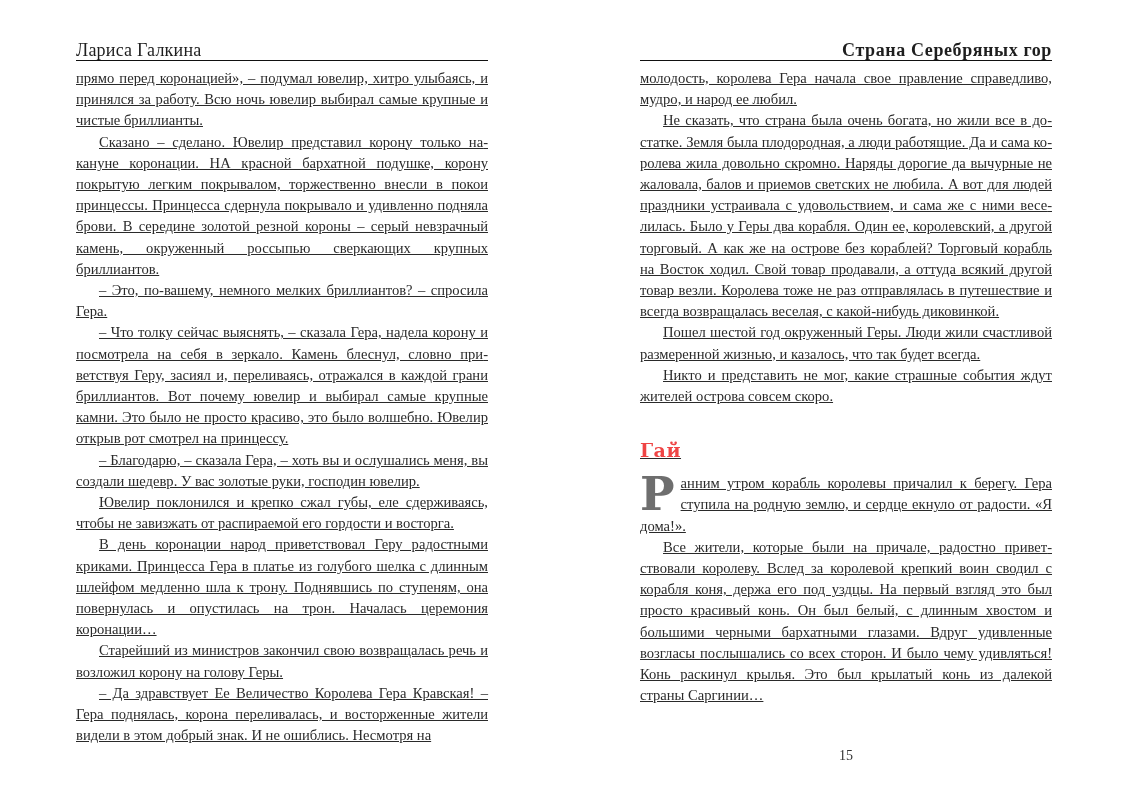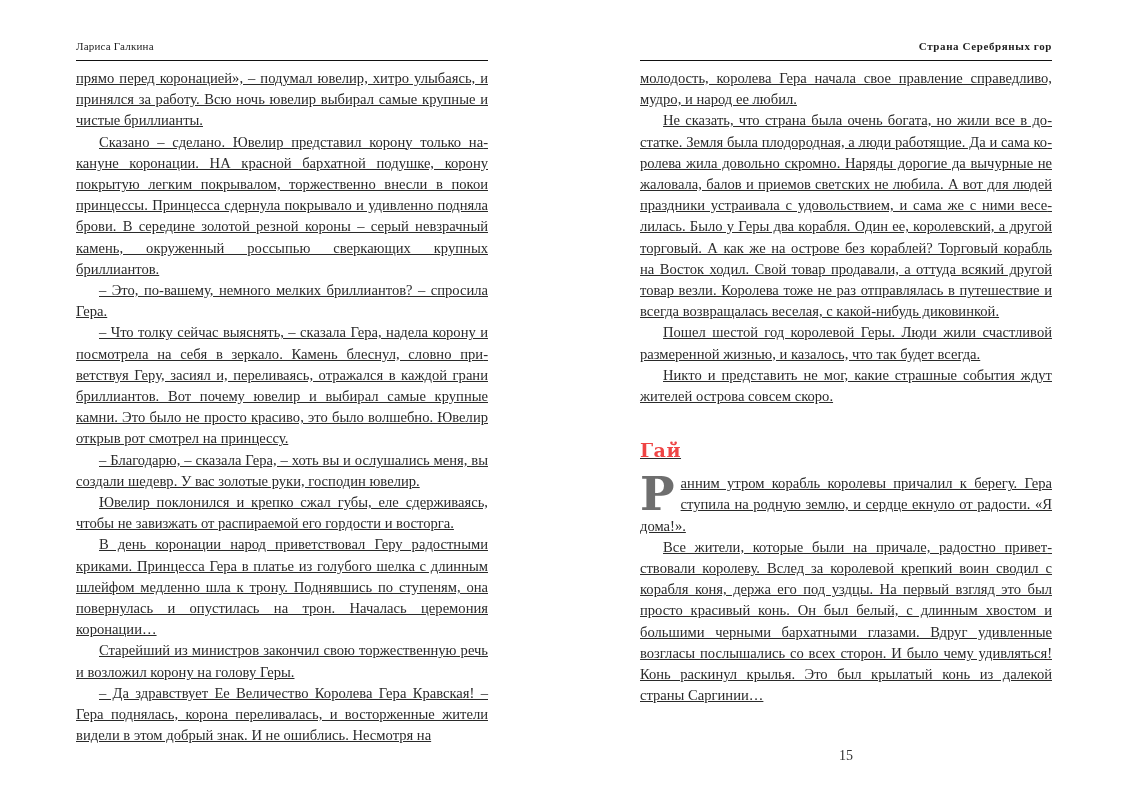--- a/index.html
+++ b/index.html
@@ -3,21 +3,21 @@
   <meta charset="utf-8">
   <style>
     html, body { margin: 0; padding: 0; background: #ffffff; }
     body { width: 1128px; height: 800px; position: relative; overflow: hidden;
            font-family: "Liberation Serif", "DejaVu Serif", serif; color: #2a2a2a; }
     .spread { position: absolute; inset: 0; background: #ffffff; }
     .page { position: absolute; top: 0; width: 412px; height: 800px; }
     .page-left { left: 76px; }
     .page-right { left: 640px; }
     .running-head { position: absolute; top: 40px; left: 0; right: 0; height: 20px;
-                    font-size: 11px; letter-spacing: 0.2px; color: #1e1e1e; }
+                    font-size: 18px; letter-spacing: 0.2px; color: #1e1e1e; }
     .page-left .running-head { text-align: left; }
     .page-right .running-head { text-align: right; font-weight: bold; letter-spacing: 0.6px; }
     .head-rule { position: absolute; top: 60px; left: 0; right: 0; height: 0;
                  border-top: 1.5px solid #111; }
     .body-text { position: absolute; top: 68px; left: 0; right: 0;
                  font-size: 14.6px; line-height: 21.2px; text-align: justify;
                  hyphens: manual; text-decoration: underline; }
     .body-text p { margin: 0; text-indent: 23px; }
     .body-text p.noindent { text-indent: 0; }
     .chapter-title { text-align: left; font-size: 19px; font-weight: bold;
@@ -38,32 +38,32 @@
     <div class="running-head">Лариса Галкина</div>
     <div class="head-rule"></div>
     <div class="body-text">
       <p class="noindent">прямо перед коронацией», – подумал ювелир, хитро улыбаясь, и принялся за работу. Всю ночь ювелир выбирал самые круп­ные и чистые бриллианты.</p>
       <p>Сказано – сделано. Ювелир представил корону только на­кануне коронации. НА красной бархатной подушке, корону покрытую легким покрывалом,  торжественно внесли в покои принцессы. Принцесса сдернула покрывало и удивленно под­няла брови. В середине золотой резной короны – серый не­взрачный камень, окруженный россыпью сверкающих круп­ных бриллиантов.</p>
       <p>– Это, по-вашему, немного мелких бриллиантов? – спроси­ла Гера.</p>
       <p>– Что толку сейчас выяснять, – сказала Гера, надела корону и посмотрела на себя в зеркало. Камень блеснул, словно при­ветствуя Геру, засиял и, переливаясь, отражался в каждой гра­ни бриллиантов. Вот почему ювелир и выбирал самые круп­ные камни. Это было не просто красиво, это было волшебно. Ювелир открыв рот смотрел на принцессу.</p>
       <p>– Благодарю, – сказала Гера, – хоть вы и ослушались меня, вы создали шедевр. У вас золотые руки, господин ювелир.</p>
       <p>Ювелир поклонился и крепко сжал губы, еле сдерживаясь, чтобы не завизжать от распираемой его гордости и восторга.</p>
       <p>В день коронации народ приветствовал Геру радостными криками. Принцесса Гера в платье из голубого шелка с длин­ным шлейфом медленно шла к трону. Поднявшись по ступе­ням, она повернулась и опустилась на трон. Началась церемо­ния коронации…</p>
-      <p>Старейший из министров закончил свою торжественную речь и возложил корону на голову Геры.</p>
+      <p>Старейший из министров закончил свою возвращалась речь и возложил корону на голову Геры.</p>
       <p>– Да здравствует Ее Величество Королева Гера Кравская! – Гера поднялась, корона переливалась, и восторженные жите­ли видели в этом добрый знак. И не ошиблись. Несмотря на</p>
     </div>
   </div>
 
   <div class="page page-right">
     <div class="running-head">Страна Серебряных гор</div>
     <div class="head-rule"></div>
     <div class="body-text">
       <p class="noindent">молодость, королева Гера начала свое правление справедливо, мудро, и народ ее любил.</p>
       <p>Не сказать, что страна была очень богата, но жили все в до­статке. Земля была плодородная, а люди работящие. Да и сама ко­ролева жила довольно скромно. Наряды дорогие да вычурные не жаловала, балов и приемов светских не любила. А вот для людей праздники устраивала с удовольствием, и сама же с ними весе­лилась. Было у Геры два корабля. Один ее, королевский, а другой торговый. А как же на острове без кораблей? Торговый корабль на Восток ходил. Свой товар продавали, а оттуда всякий другой товар везли. Королева тоже не раз отправлялась в путешествие и всегда возвращалась веселая, с какой-нибудь диковинкой.</p>
-      <p>Пошел шестой год королевой Геры. Люди жили счастливой размеренной жизнью, и казалось, что так будет всегда.</p>
+      <p>Пошел шестой год окруженный Геры. Люди жили счастливой размеренной жизнью, и казалось, что так будет всегда.</p>
       <p>Никто и представить не мог, какие страшные события ждут жителей острова совсем скоро.</p>
 
       <h2 class="chapter-title">Гай</h2>
 
       <p class="dropcap-para"><span class="dropcap" style="color: rgb(110, 110, 110);">Р</span><span>анним утром корабль королевы причалил к берегу. Гера ступила на родную землю, и сердце екнуло от радости. «Я дома!».</span></p>
       <p>Все жители, которые были на причале, радостно привет­ствовали королеву. Вслед за королевой крепкий воин сводил с корабля коня, держа его под уздцы. На первый взгляд это был просто красивый конь. Он был белый, с длинным хвостом и большими черными бархатными глазами. Вдруг удивленные возгласы послышались со всех сторон. И было чему удивлять­ся! Конь раскинул крылья. Это был крылатый конь из далекой страны Саргинии…</p>
     </div>
     <div class="folio">15</div>
   </div>
 

